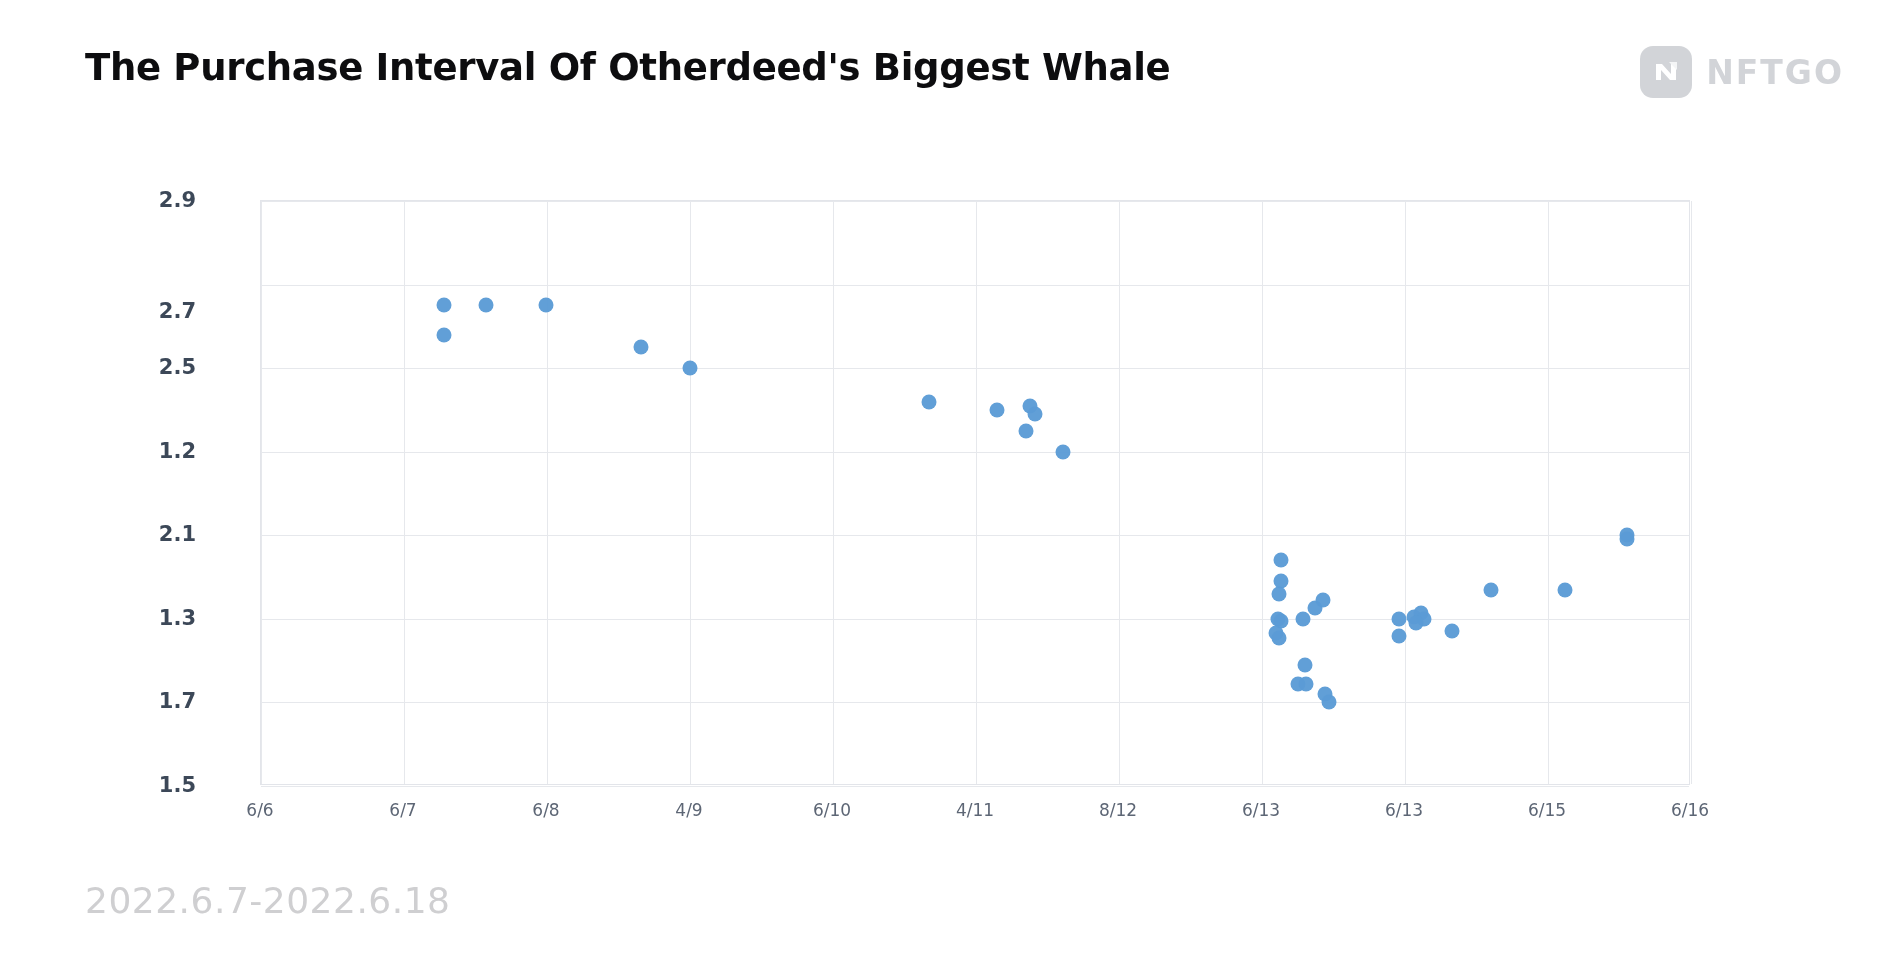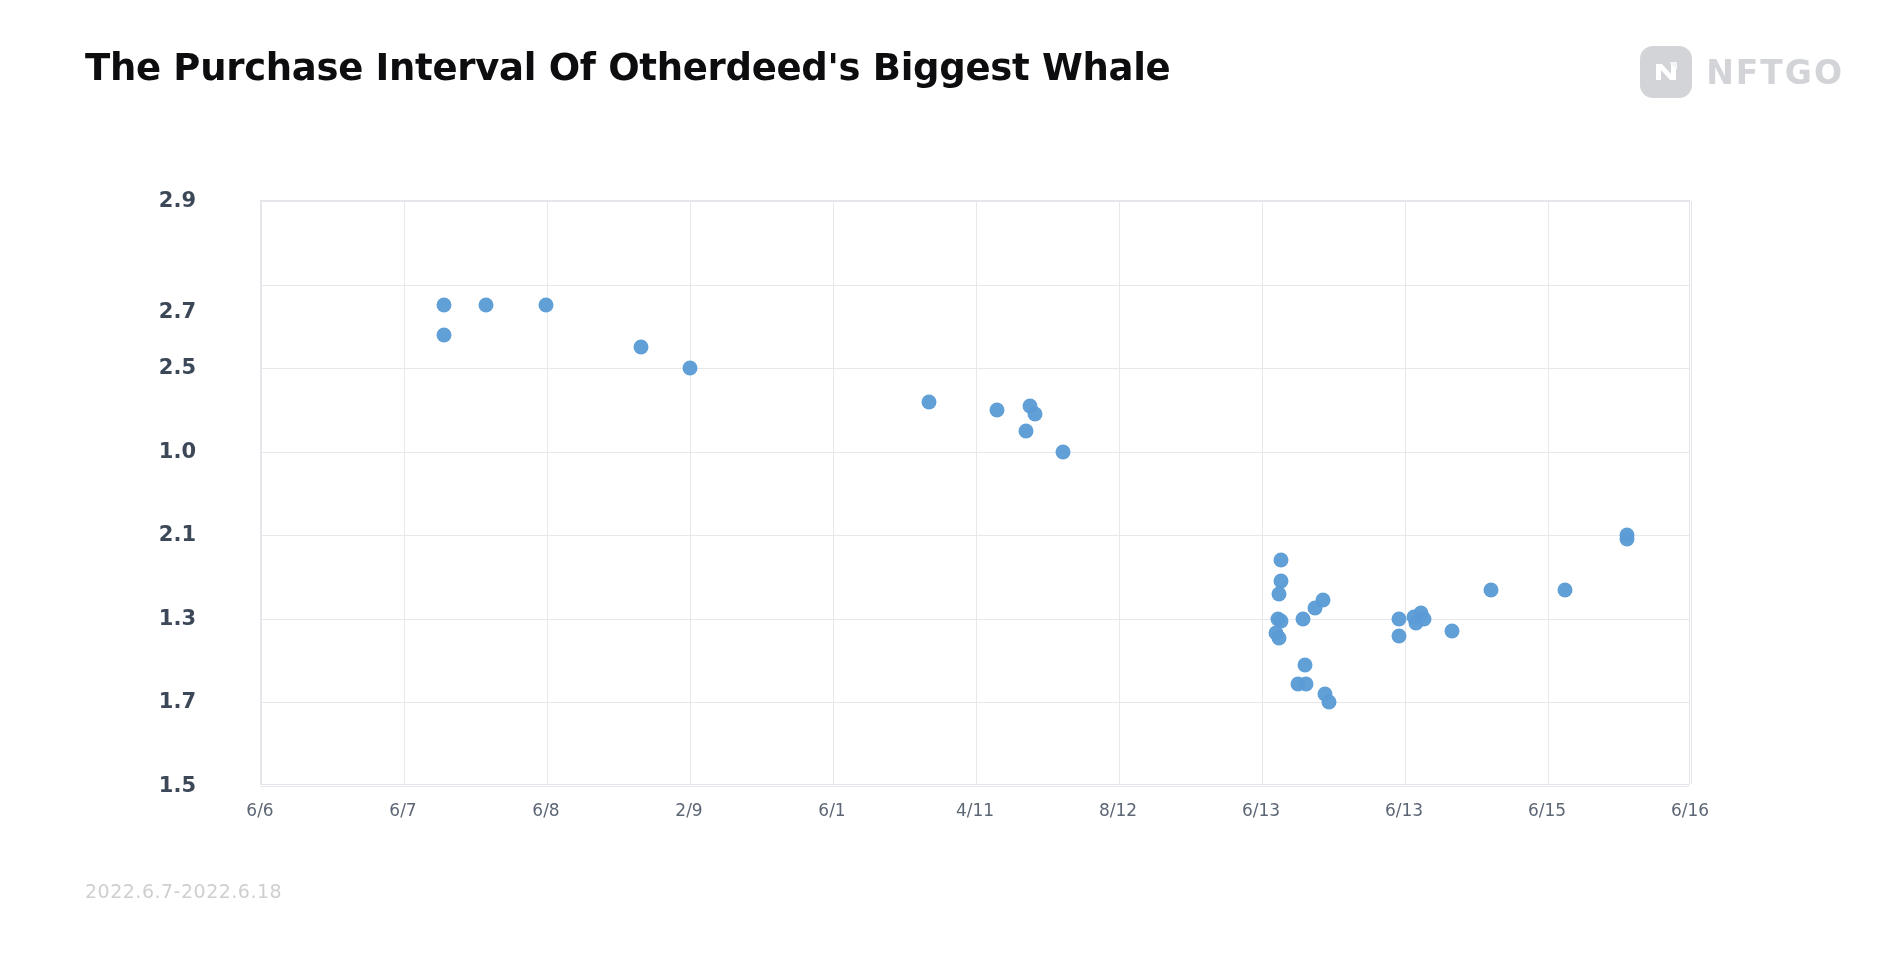--- a/index.html
+++ b/index.html
@@ -49,21 +49,21 @@
     font-family:"DejaVu Sans","Liberation Sans",sans-serif;
   }
   .xtick{
     position:absolute;top:800px;
     font-size:17px;color:#5d6675;transform:translateX(-50%);
     white-space:nowrap;
     font-family:"DejaVu Sans","Liberation Sans",sans-serif;
   }
   #chart-caption{
     position:absolute;left:85px;top:880px;
-    font-size:19px;color:#cfcfd1;letter-spacing:.5px;white-space:nowrap;
+    font-size:36px;color:#cfcfd1;letter-spacing:.5px;white-space:nowrap;
     font-family:"DejaVu Sans","Liberation Sans",sans-serif;
   }
 </style>
 </head>
 <body>
 
 <div id="stage">
 
   <div id="chart-title">The Purchase Interval Of Otherdeed's Biggest Whale</div>
 
@@ -140,32 +140,32 @@
         <div class="dot" style="left: 1304.16px; top: 388.607px;"></div>
         <div class="dot" style="left: 1365.65px; top: 334.286px;"></div>
         <div class="dot" style="left: 1365.65px; top: 338.464px;"></div>
       </div>
   </div>
 
   <div id="y-axis">
       <div class="ytick" style="top: 200px;">2.9</div>
       <div class="ytick" style="top: 283.571px; margin-top: 27px;">2.7</div>
       <div class="ytick" style="top: 367.143px;">2.5</div>
-      <div class="ytick" style="top: 450.714px;">1.0</div>
+      <div class="ytick" style="top: 450.714px;">1.2</div>
       <div class="ytick" style="top: 534.286px;">2.1</div>
       <div class="ytick" style="top: 617.857px;">1.3</div>
       <div class="ytick" style="top: 701.429px;">1.7</div>
       <div class="ytick" style="top: 785px;">1.5</div>
     </div>
   <div id="x-axis">
       <div class="xtick" style="left: 260px;">6/6</div>
       <div class="xtick" style="left: 403px;">6/7</div>
       <div class="xtick" style="left: 546px;">6/8</div>
-      <div class="xtick" style="left: 689px;">2/9</div>
-      <div class="xtick" style="left: 832px;">6/1</div>
+      <div class="xtick" style="left: 689px;">4/9</div>
+      <div class="xtick" style="left: 832px;">6/10</div>
       <div class="xtick" style="left: 975px;">4/11</div>
       <div class="xtick" style="left: 1118px;">8/12</div>
       <div class="xtick" style="left: 1261px;">6/13</div>
       <div class="xtick" style="left: 1404px;">6/13</div>
       <div class="xtick" style="left: 1547px;">6/15</div>
       <div class="xtick" style="left: 1690px;">6/16</div>
     </div>
 
   <div id="chart-caption">2022.6.7-2022.6.18</div>
 </div>

